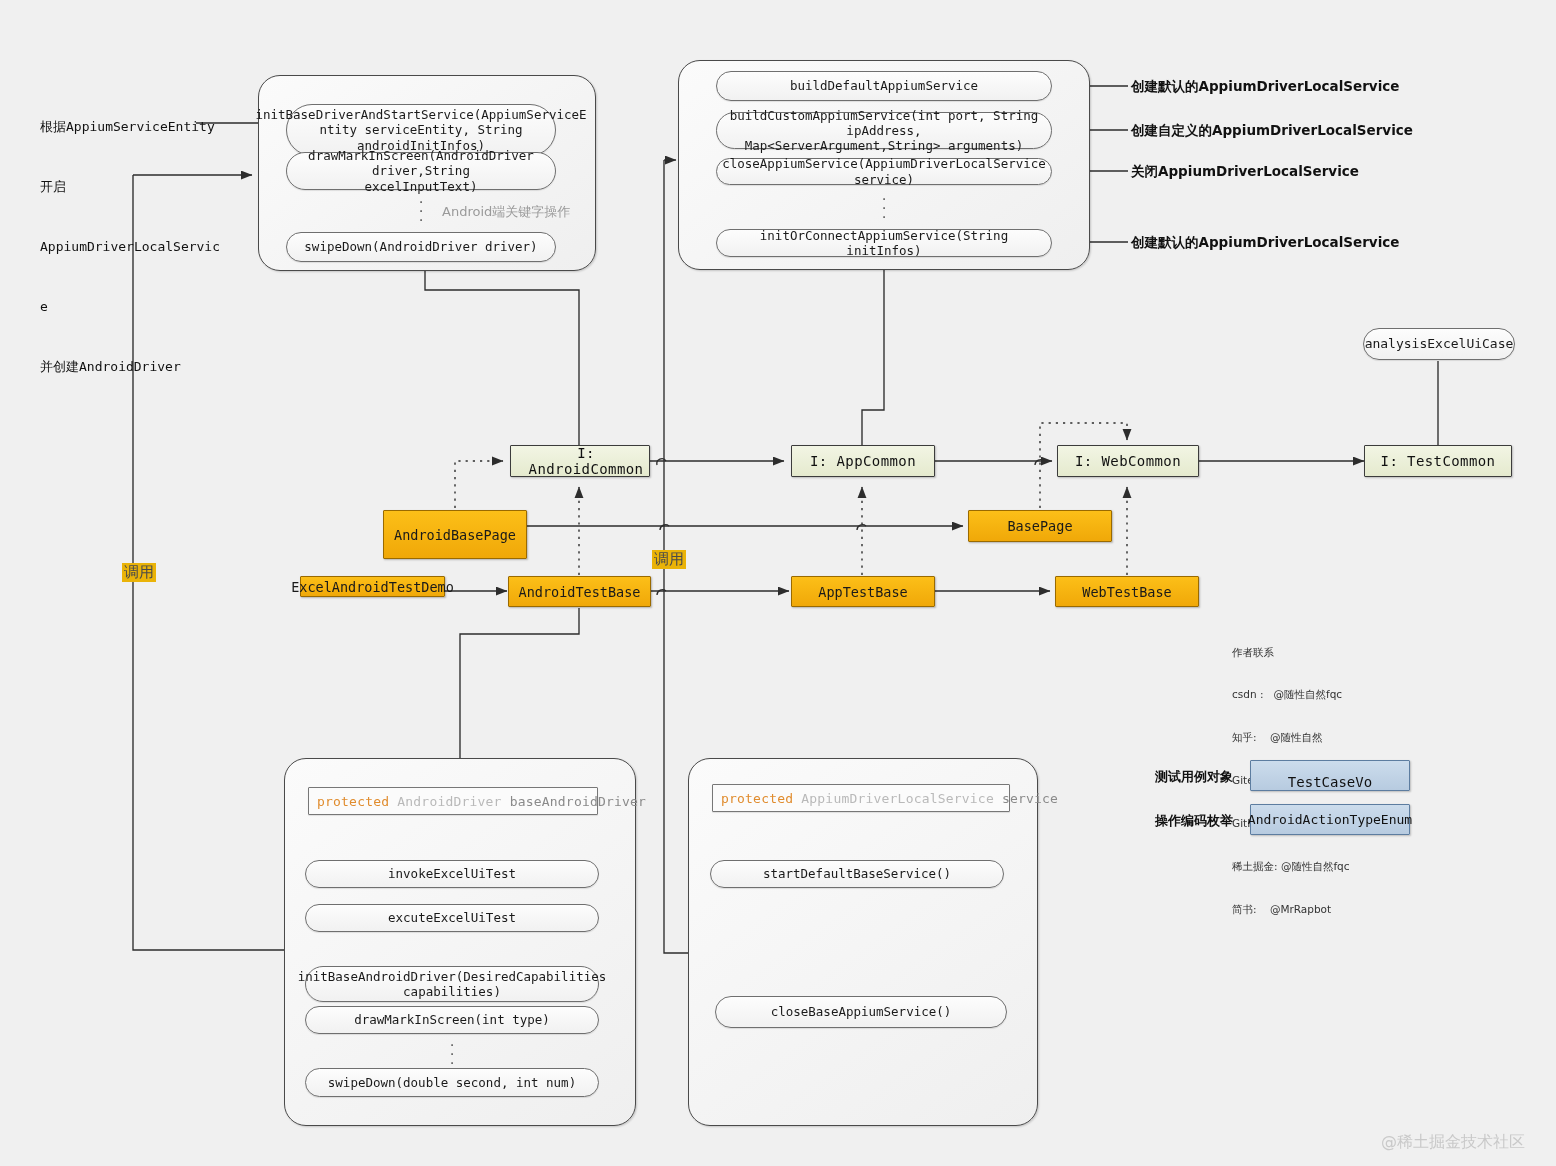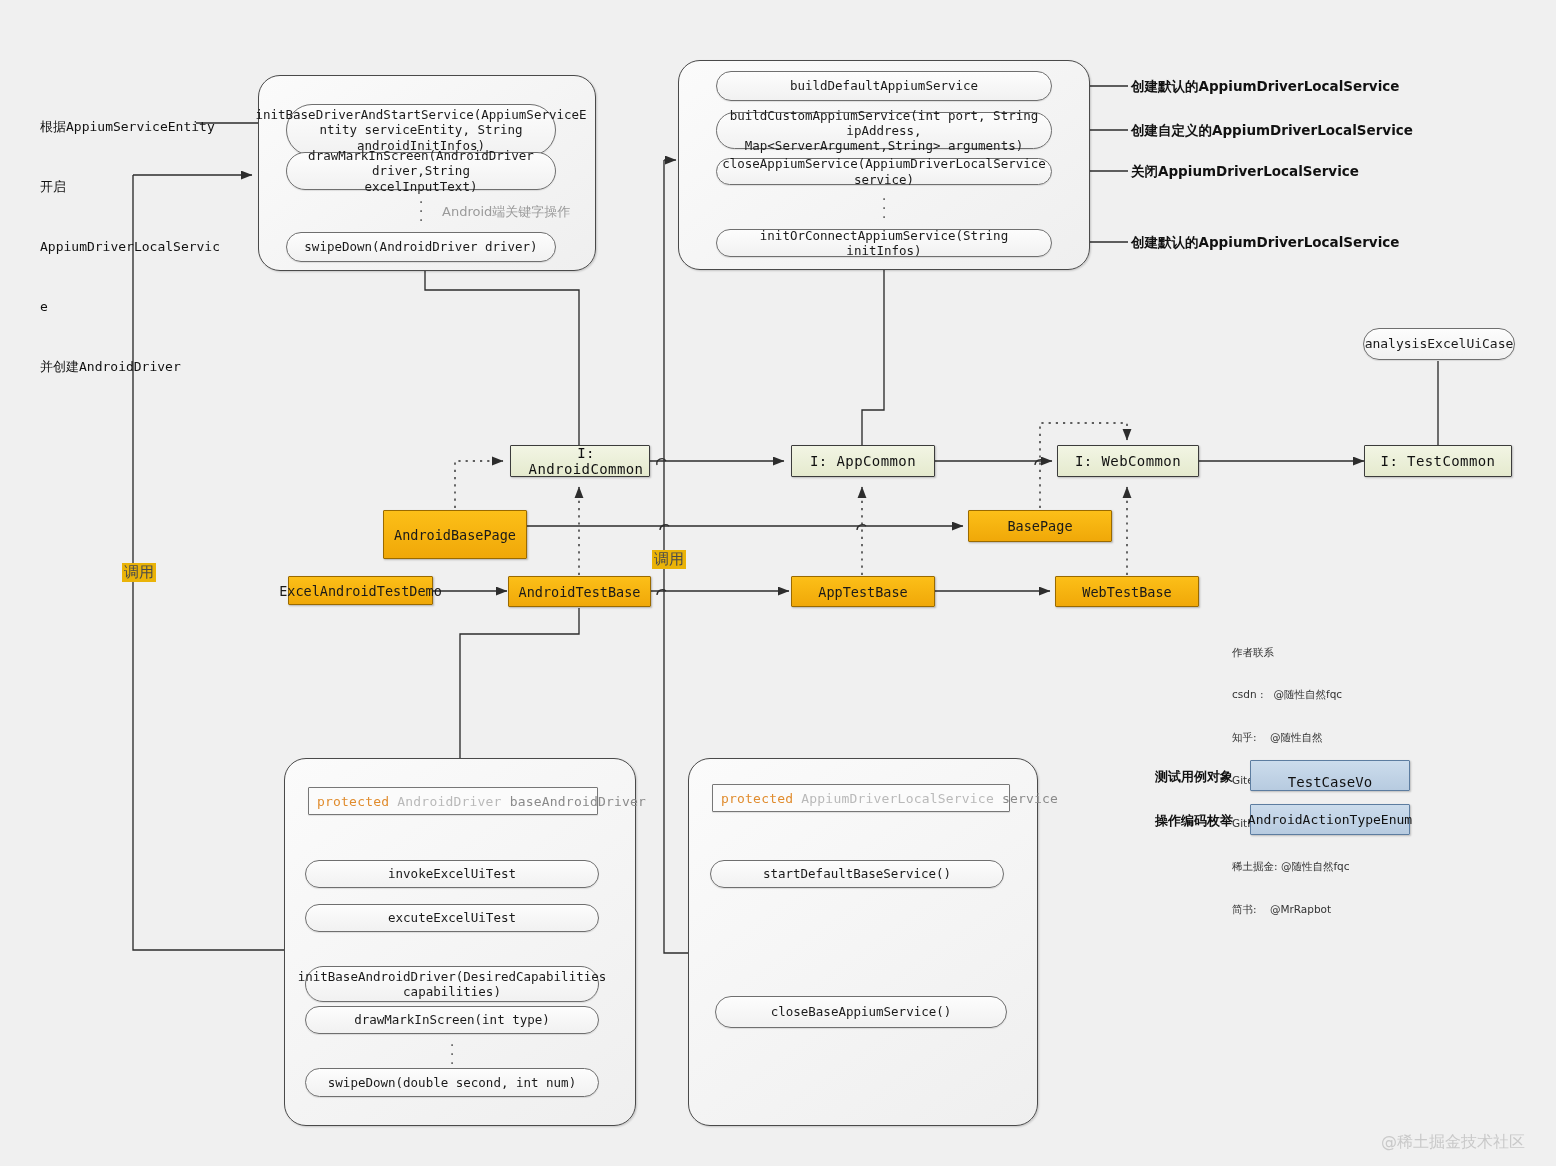--- a/index.html
+++ b/index.html
@@ -208,21 +208,21 @@
     <span>I: TestCommon</span>
   </div>
 
   <div class="node orange" style="left:383px;top:510px;width:144px;height:49px;">
     <span>AndroidBasePage</span>
   </div>
   <div class="node orange" style="left:968px;top:510px;width:144px;height:32px;">
     <span>BasePage</span>
   </div>
 
-  <div class="node orange" style="left:288px;top:576px;width:145px;height:29px;">
+  <div class="node orange" style="left:300px;top:576px;width:145px;height:21px;">
     <span>ExcelAndroidTestDemo</span>
   </div>
   <div class="node orange" style="left:508px;top:576px;width:143px;height:31px;">
     <span>AndroidTestBase</span>
   </div>
   <div class="node orange" style="left:791px;top:576px;width:144px;height:31px;">
     <span>AppTestBase</span>
   </div>
   <div class="node orange" style="left:1055px;top:576px;width:144px;height:31px;">
     <span>WebTestBase</span>

